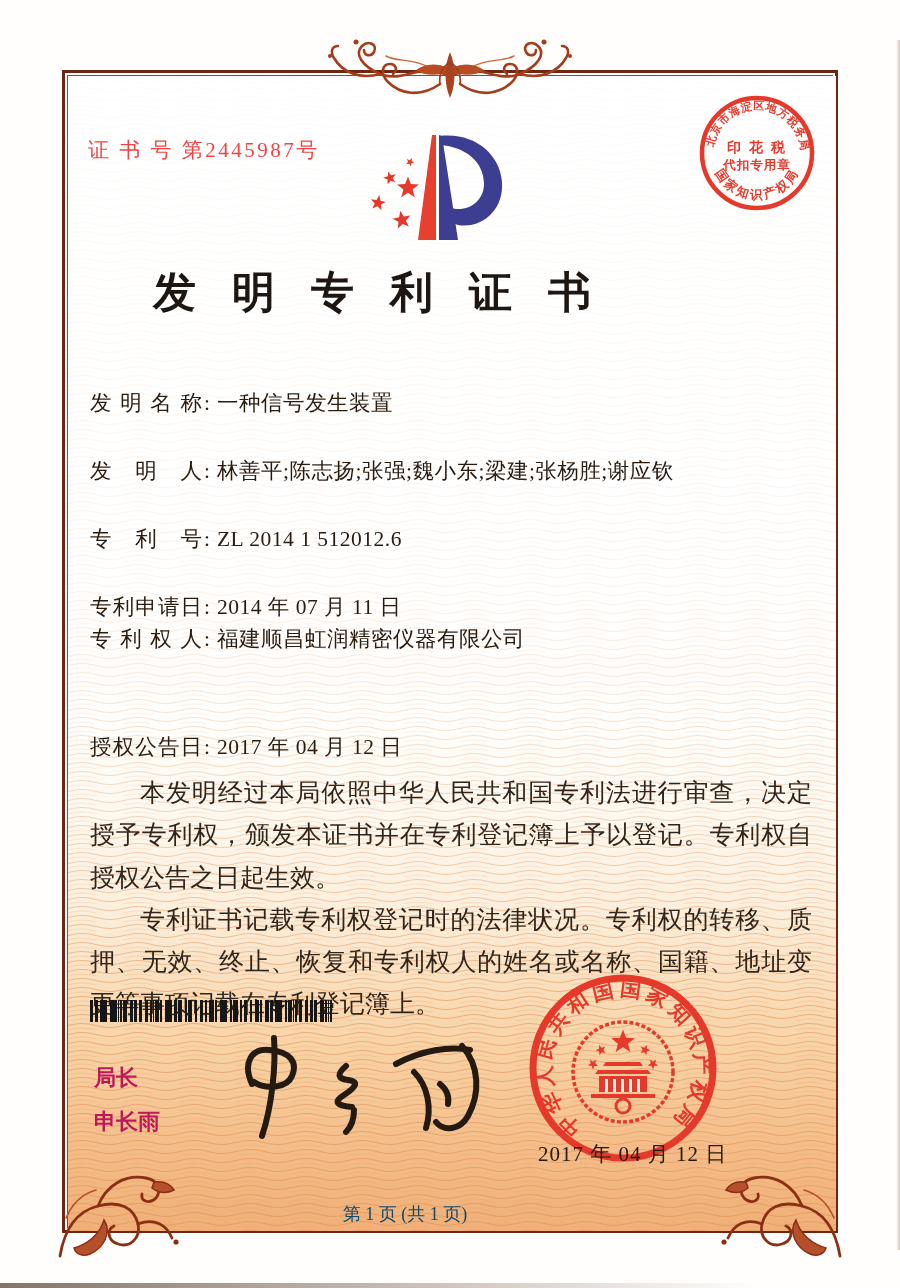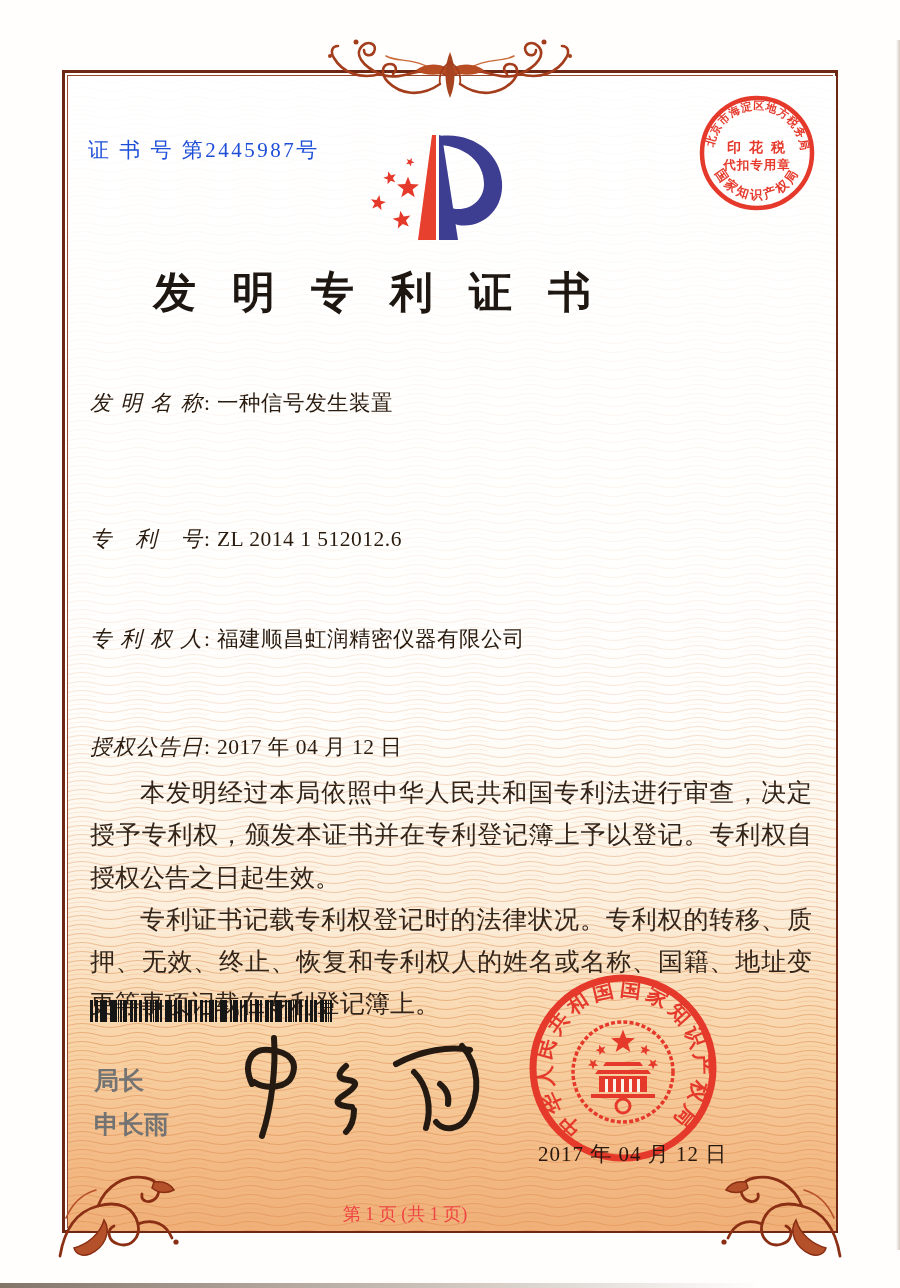--- a/index.html
+++ b/index.html
@@ -5,37 +5,37 @@
   html,body{margin:0;padding:0;background:#ffffff;}
   .page{position:relative;width:900px;height:1288px;background:#fffefd;overflow:hidden;
         font-family:"Liberation Serif","DejaVu Serif",serif;color:#2c1d11;}
   .abs{position:absolute;}
   
   .frame{position:absolute;left:62px;top:70px;width:770px;height:1157px;
          border:3px solid #6e2712;z-index:1;}
   .frame-inner{position:absolute;inset:2px;border:1px solid #96482a;}
   .waves{position:absolute;inset:0;z-index:0;}
   
-  .certno{left:88px;top:136px;font-size:21px;letter-spacing:2.5px;color:#1d4ed8;z-index:3;}
+  .certno{left:88px;top:136px;font-size:21px;letter-spacing:2.5px;color:#ef4444;z-index:3;}
   .title{left:62px;top:264px;width:616px;text-align:center;font-size:43px;font-weight:700;
          letter-spacing:36px;padding-left:40px;box-sizing:border-box;color:#1d1611;z-index:3;}
   .frow{left:90px;font-size:21.5px;color:#2a1b0f;z-index:3;white-space:nowrap;}
-  .frow .lab{display:inline-block;width:112px;text-align:justify;text-align-last:justify;font-style:italic;}
+  .frow .lab{display:inline-block;width:112px;text-align:justify;text-align-last:justify;}
   .frow .col{display:inline-block;margin-left:2px;}
   .frow .val{margin-left:7px;letter-spacing:0.5px;}
   .paras{left:90px;top:772px;width:722px;z-index:3;}
   .paras p{margin:0;font-size:25px;line-height:1.69;text-indent:2em;text-align:justify;color:#33241a;}
   .barcode{left:90px;top:1000px;width:242px;height:22px;z-index:3;background:
      repeating-linear-gradient(90deg,#161616 0 2px,transparent 2px 5px),
      repeating-linear-gradient(90deg,#161616 0 3px,transparent 3px 11px),
      repeating-linear-gradient(90deg,#161616 0 1px,transparent 1px 7px);}
-  .signer{left:94px;top:1058px;z-index:3;font-family:Liberation Sans, sans-serif;
-          font-weight:700;font-size:25px;line-height:44px;color:#737373;}
+  .signer{left:94px;top:1058px;z-index:3;font-family:Liberation Mono, monospace;
+          font-weight:700;font-size:22px;line-height:44px;color:#be185d;}
   .issue-date{left:538px;top:1140px;font-size:21px;letter-spacing:1px;color:#27180e;z-index:4;}
-  .footer{left:0;top:1202px;width:810px;text-align:center;font-size:18px;color:#ef4444;z-index:3;}
+  .footer{left:0;top:1202px;width:810px;text-align:center;font-size:18px;color:#0c4a6e;z-index:3;}
   .svgdec{z-index:2;}
   .seal{z-index:3;}
   .scan-edge{left:0;top:1283px;width:760px;height:5px;z-index:5;
      background:linear-gradient(90deg,rgba(90,70,55,.75),rgba(120,95,75,.35) 60%,rgba(120,95,75,0));}
   .right-shadow{left:896px;top:40px;width:4px;height:1210px;z-index:5;
      background:linear-gradient(90deg,rgba(160,135,110,0),rgba(160,135,110,.45));}
 </style>
 </head>
 <body>
 
@@ -142,22 +142,28 @@
     </text>
     <text x="65" y="64" text-anchor="middle" fill="#e5392b" font-size="14" font-weight="700" letter-spacing="2" font-family="Liberation Sans, DejaVu Sans, sans-serif">印 花 税</text>
     <text x="65" y="81" text-anchor="middle" fill="#e5392b" font-size="12.5" font-weight="700" letter-spacing="1" font-family="Liberation Sans, DejaVu Sans, sans-serif">代扣专用章</text>
   </svg>
 
   <div class="abs title">发明专利证书</div>
 
   <div class="abs frow" style="top:388px">
     <span class="lab">发明名称</span><span class="col">:</span><span class="val">一种信号发生装置</span>
   </div>
+  <div class="abs frow" style="top:456px">
+    <span class="lab">发明人</span><span class="col">:</span><span class="val">林善平;陈志扬;张强;魏小东;梁建;张杨胜;谢应钦</span>
+  </div>
   <div class="abs frow" style="top:524px">
     <span class="lab">专利号</span><span class="col">:</span><span class="val">ZL 2014 1 512012.6</span>
+  </div>
+  <div class="abs frow" style="top:592px">
+    <span class="lab">专利申请日</span><span class="col">:</span><span class="val">2014 年 07 月 11 日</span>
   </div>
   <div class="abs frow" style="top:624px">
     <span class="lab">专利权人</span><span class="col">:</span><span class="val">福建顺昌虹润精密仪器有限公司</span>
   </div>
   <div class="abs frow" style="top:732px">
     <span class="lab">授权公告日</span><span class="col">:</span><span class="val">2017 年 04 月 12 日</span>
   </div>
 
   <div class="abs paras">
     <p>本发明经过本局依照中华人民共和国专利法进行审查，决定授予专利权，颁发本证书并在专利登记簿上予以登记。专利权自授权公告之日起生效。</p>

